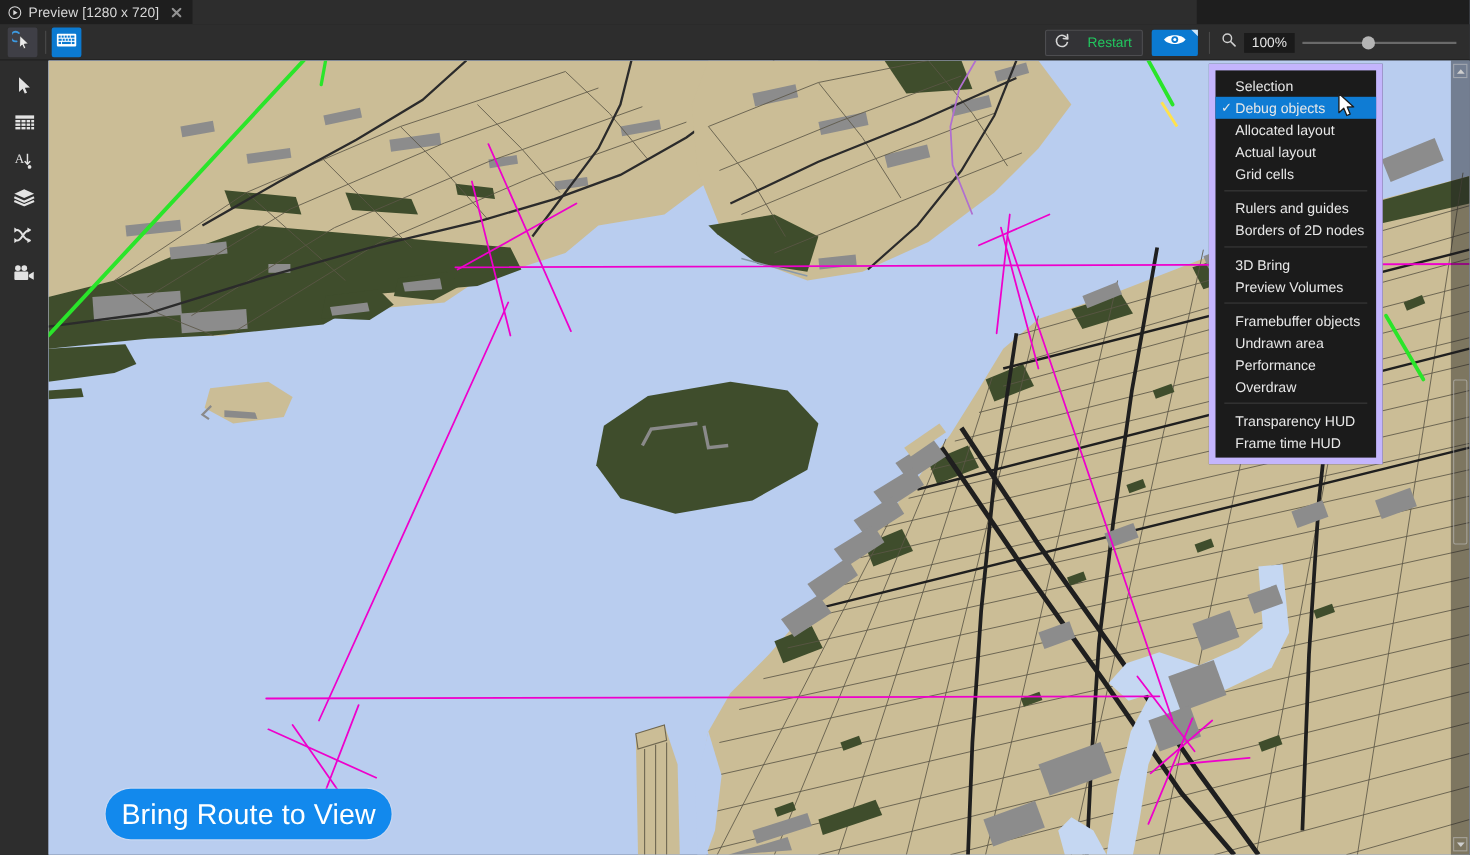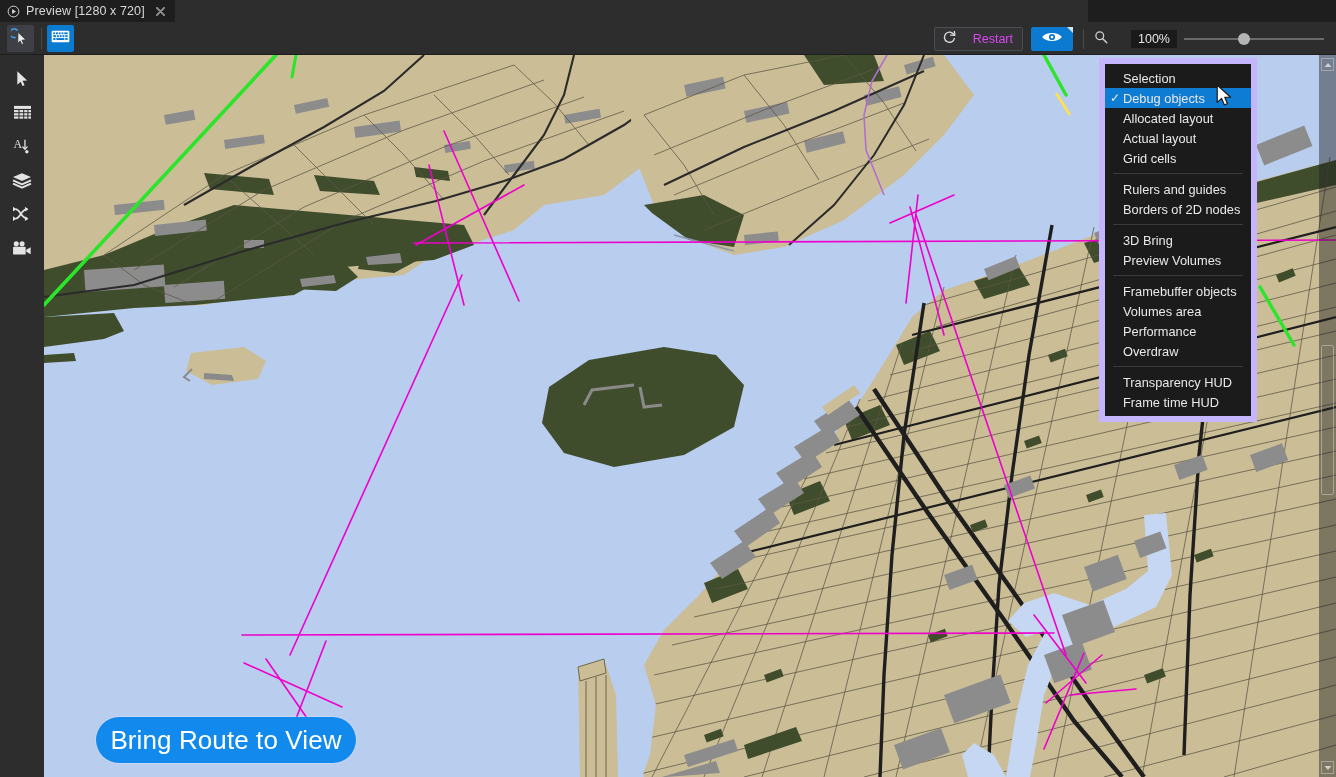--- a/index.html
+++ b/index.html
@@ -24,30 +24,30 @@
   .tb-btn{ position:absolute; top:3px; width:27px; height:27px; border-radius:2px;
      display:flex; align-items:center; justify-content:center; }
   .tb-btn.pressed{ background:#3f3f46; }
   .tb-btn.accent{ background:#0b7ad1; }
   .tb-sep{ position:absolute; top:6px; width:1px; height:21px; background:#4a4a4a;}
 
   .tb-right{ position:absolute; right:0; top:0; height:33px; display:flex;
      align-items:center; gap:0; }
   .restart-btn{ display:flex; align-items:center; gap:16px; height:24px;
      padding:0 9px 0 7px; background:#333336; border:1px solid #4d4d50;
-     border-radius:2px; color:#d946ef; font-size:12.5px; }
+     border-radius:2px; color:#22c55e; font-size:12.5px; }
   .eye-btn{ position:relative; width:42px; height:24px; background:#0b7ad1;
      border-radius:2px; display:flex; align-items:center; justify-content:center;
      margin-left:8px; }
   .eye-btn .corner{ position:absolute; right:0; top:0; width:0;height:0;
      border-top:6px solid #cfe6f8; border-left:6px solid transparent; }
   .vsep{ width:1px; height:20px; background:#4a4a4a; margin:0 10px; }
   .zoom-wrap{ display:flex; align-items:center; gap:7px; padding-right:12px;}
   .zoom-val{ background:#1a1a1a; color:#e6e6e6; font-size:12.5px;
-     padding:2px 7px; min-width:44px; text-align:center;margin-left:16px; }
+     padding:2px 7px; min-width:44px; text-align:center; }
   .slider{ position:relative; width:140px; height:14px; display:flex;
      align-items:center; }
   .slider .track{ width:100%; height:2px; background:#6a6a6a; }
   .slider .knob{ position:absolute; left:60px; width:12px; height:12px;
      border-radius:50%; background:#b4b4b4; }
 
   
   #leftdock{ position:absolute; left:0; top:55px; width:44px; height:722px;
      background:#2d2d2d; padding-top:8px; }
   .dock-btn{ width:44px; height:34px; display:flex; align-items:center;
@@ -580,21 +580,21 @@
       <span>3D Bring</span>
     </div>
     <div class="mi">
       <span>Preview Volumes</span>
     </div>
     <div class="msep"></div>
     <div class="mi">
       <span>Framebuffer objects</span>
     </div>
     <div class="mi">
-      <span>Volumes area</span>
+      <span>Undrawn area</span>
     </div>
     <div class="mi">
       <span>Performance</span>
     </div>
     <div class="mi">
       <span>Overdraw</span>
     </div>
     <div class="msep"></div>
     <div class="mi">
       <span>Transparency HUD</span>

